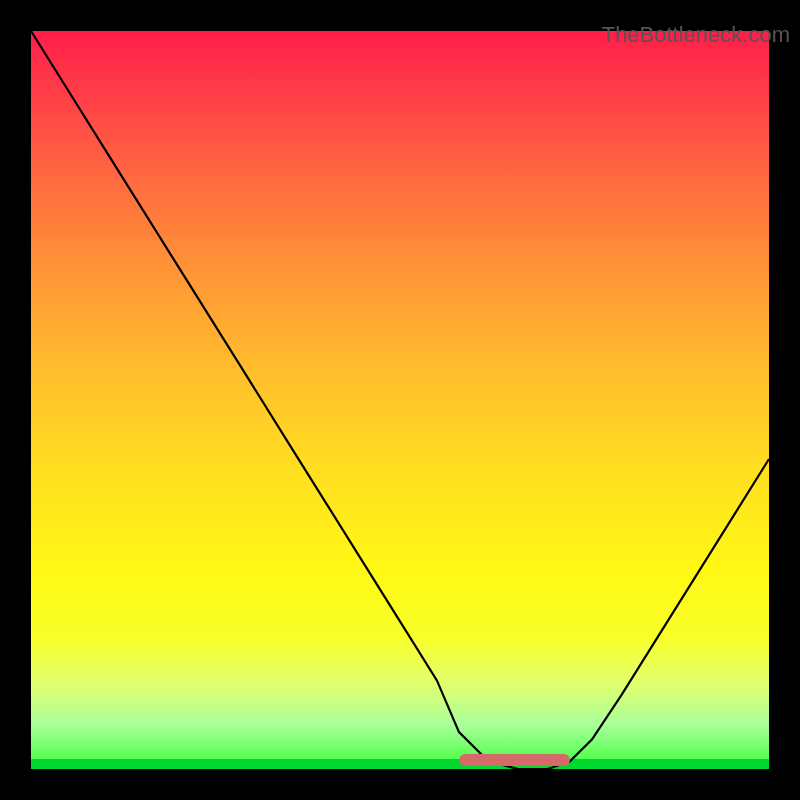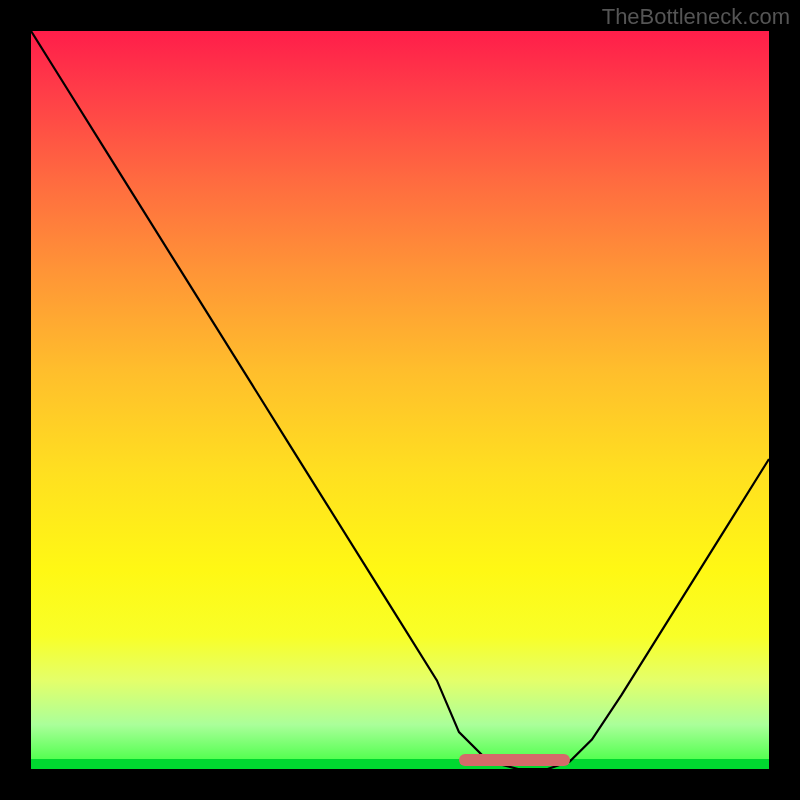--- a/index.html
+++ b/index.html
@@ -1,19 +1,19 @@
 <!DOCTYPE html>
 <html><head>
 <meta charset="utf-8">
 <style>
   * { margin: 0; padding: 0; box-sizing: border-box; }
   body { width: 800px; height: 800px; background: #000; position: relative; overflow: hidden; }
   .watermark {
     position: absolute;
-    top: 4px;
+    top: 22px;
     right: 10px;
     font-family: Arial, Helvetica, sans-serif;
     font-size: 22px;
     color: #555;
     z-index: 100;
   }
   .plot-area {
     position: absolute;
     left: 31px;
     top: 31px;

